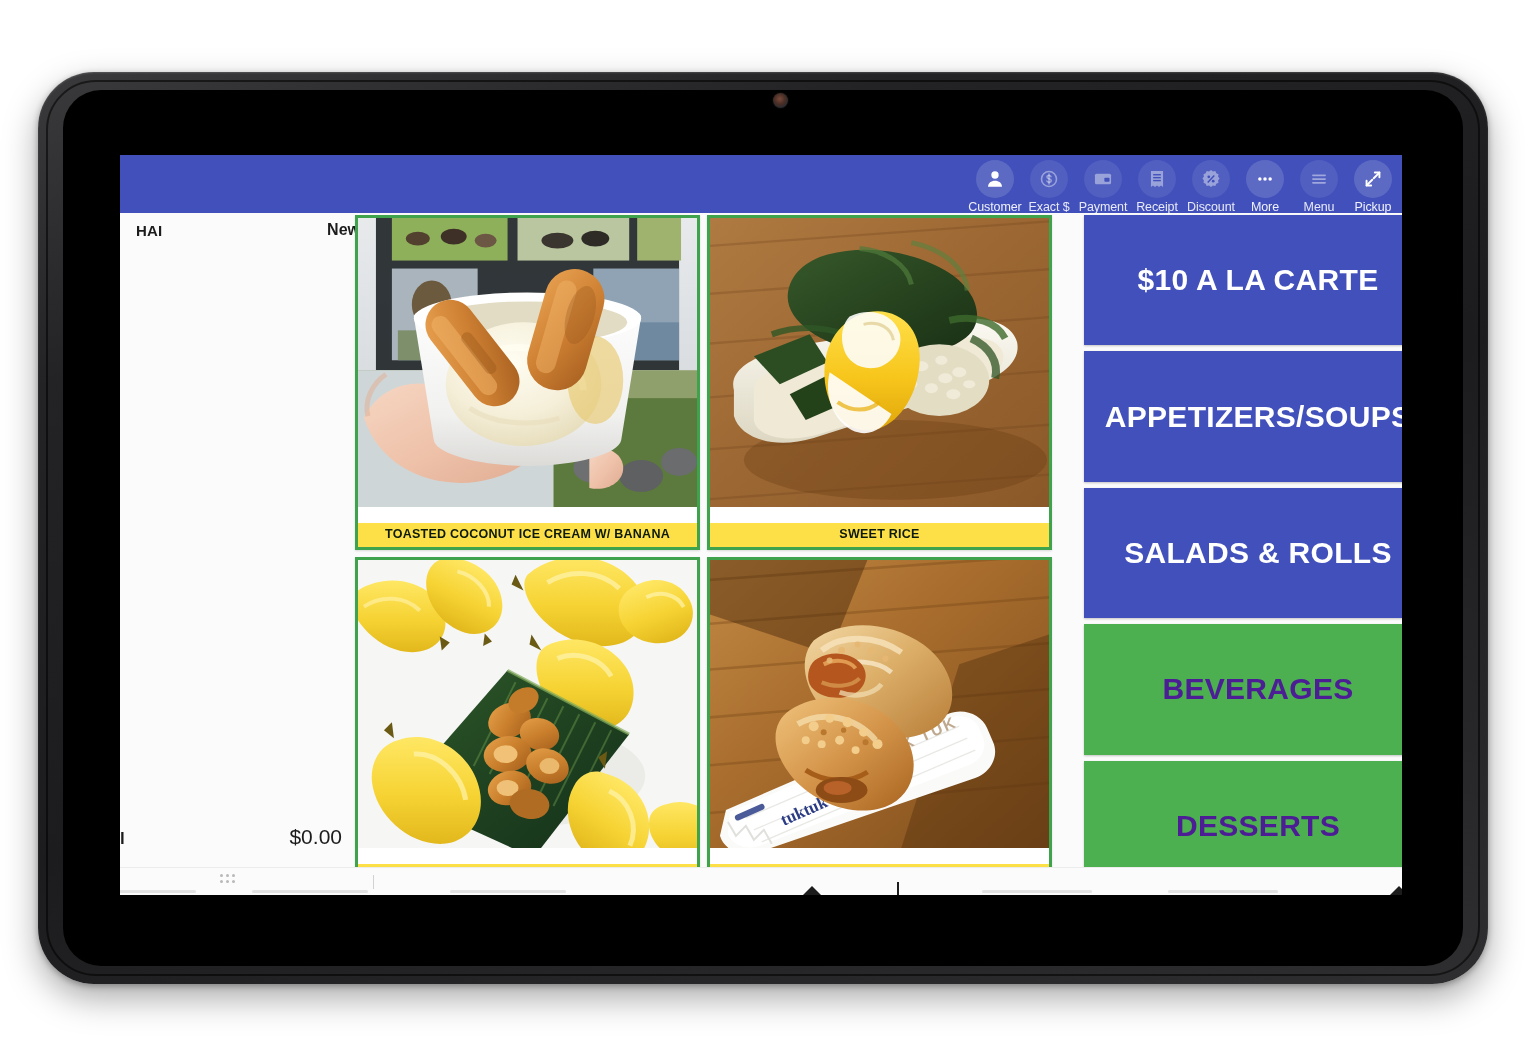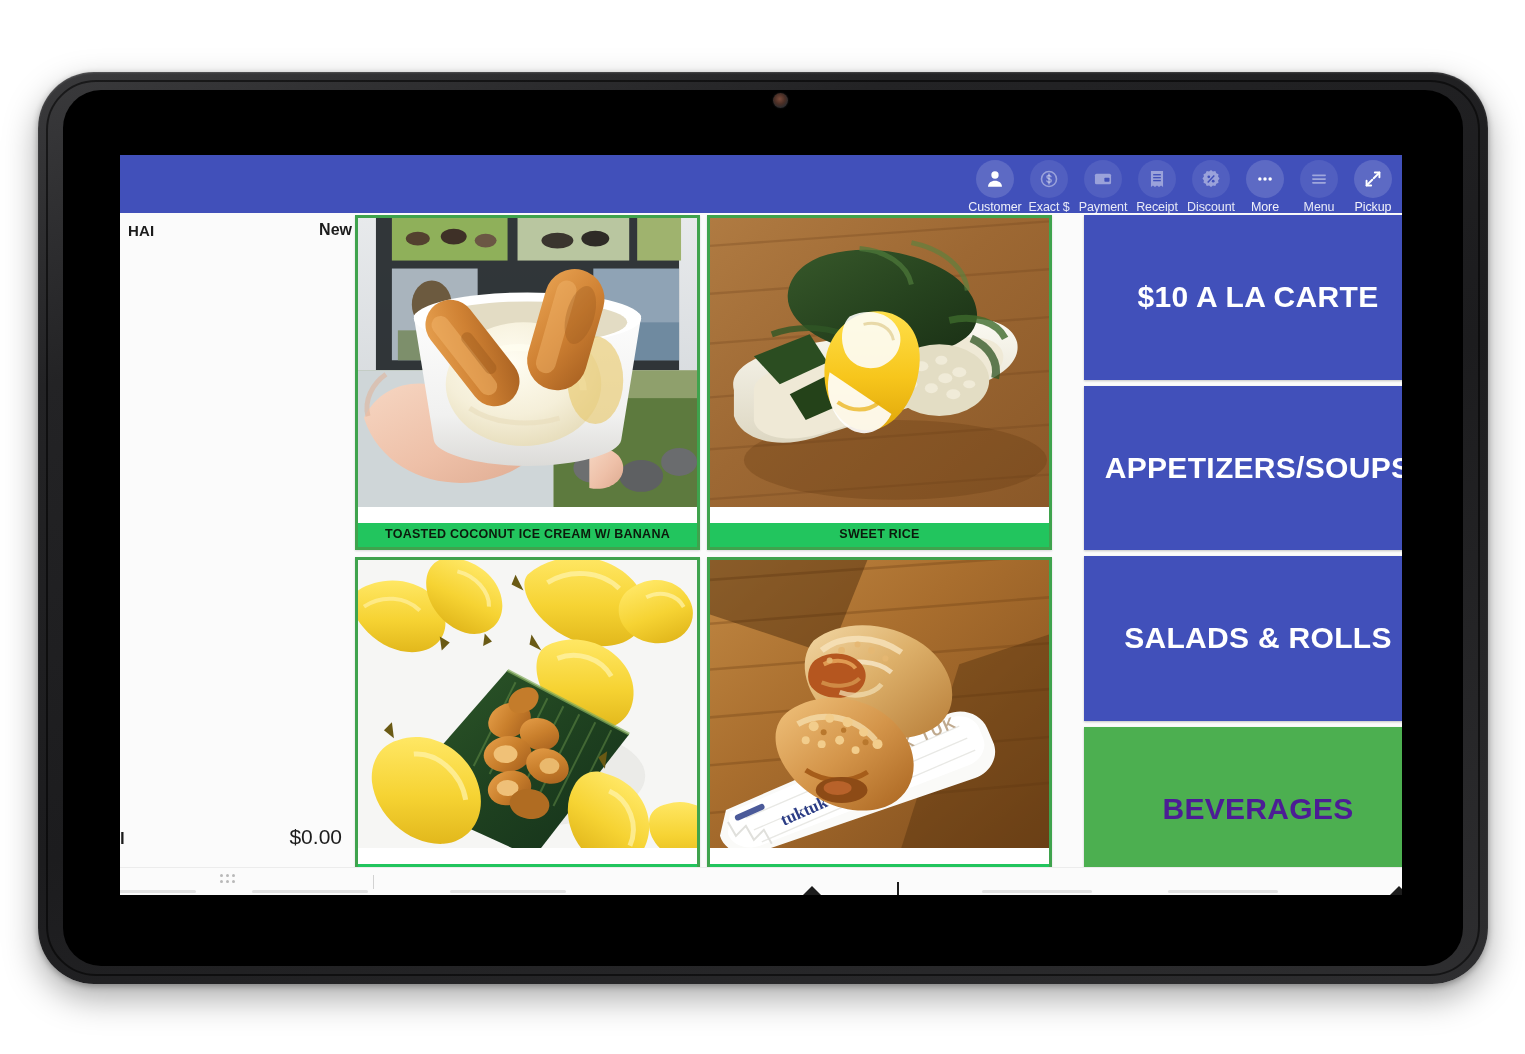--- a/index.html
+++ b/index.html
@@ -123,21 +123,21 @@
   }
   .tool-label.dim { color: rgba(255,255,255,0.88); }
 
   
   .left-panel {
     position: absolute; left: 0; top: 58px;
     width: 232px; height: 682px;
     background: #fbfbfb;
   }
   .ticket-header {
-    position: absolute; left: 8px; top: 0;
+    position: absolute; left: 16px; top: 0;
     width: 232px; height: 34px;
     display: flex; align-items: center;
     justify-content: space-between;
     padding: 0 8px 0 0;
   }
   .ticket-name {
     font-size: 15px; font-weight: 700; color: #1c1c1c;
     letter-spacing: 0.2px;
   }
   .ticket-new {
@@ -215,21 +215,21 @@
     box-shadow: 0 1px 2px rgba(0,0,0,0.14);
   }
   .tile-img {
     flex: 1 1 auto;
     position: relative;
     overflow: hidden;
     background: #ddd;
   }
   .tile-label {
     flex: 0 0 24px;
-    background: #22c55e;
+    background: #fde047;
     color: #0c1a0c;
     font-size: 12.5px;
     font-weight: 700;
     letter-spacing: 0.25px;
     display: flex; align-items: center; justify-content: center;
     text-align: center;
     line-height: 1;
     margin-top: 16px;
   }
 
@@ -721,20 +721,21 @@
         <div class="tile-label">ROTI</div>
       </div>
 
     </div>
 
     <div class="cat-col">
       <div class="cat-btn blue">$10 A LA CARTE</div>
       <div class="cat-btn blue">APPETIZERS/SOUPS</div>
       <div class="cat-btn blue">SALADS &amp; ROLLS</div>
       <div class="cat-btn green">BEVERAGES</div>
+      <div class="cat-btn green">DESSERTS</div>
     </div>
 
     <div class="bottom-strip">
       <div class="drag-dots">
         <i></i>
           <i></i>
           <i></i>
           <i></i>
           <i></i>
           <i></i>

